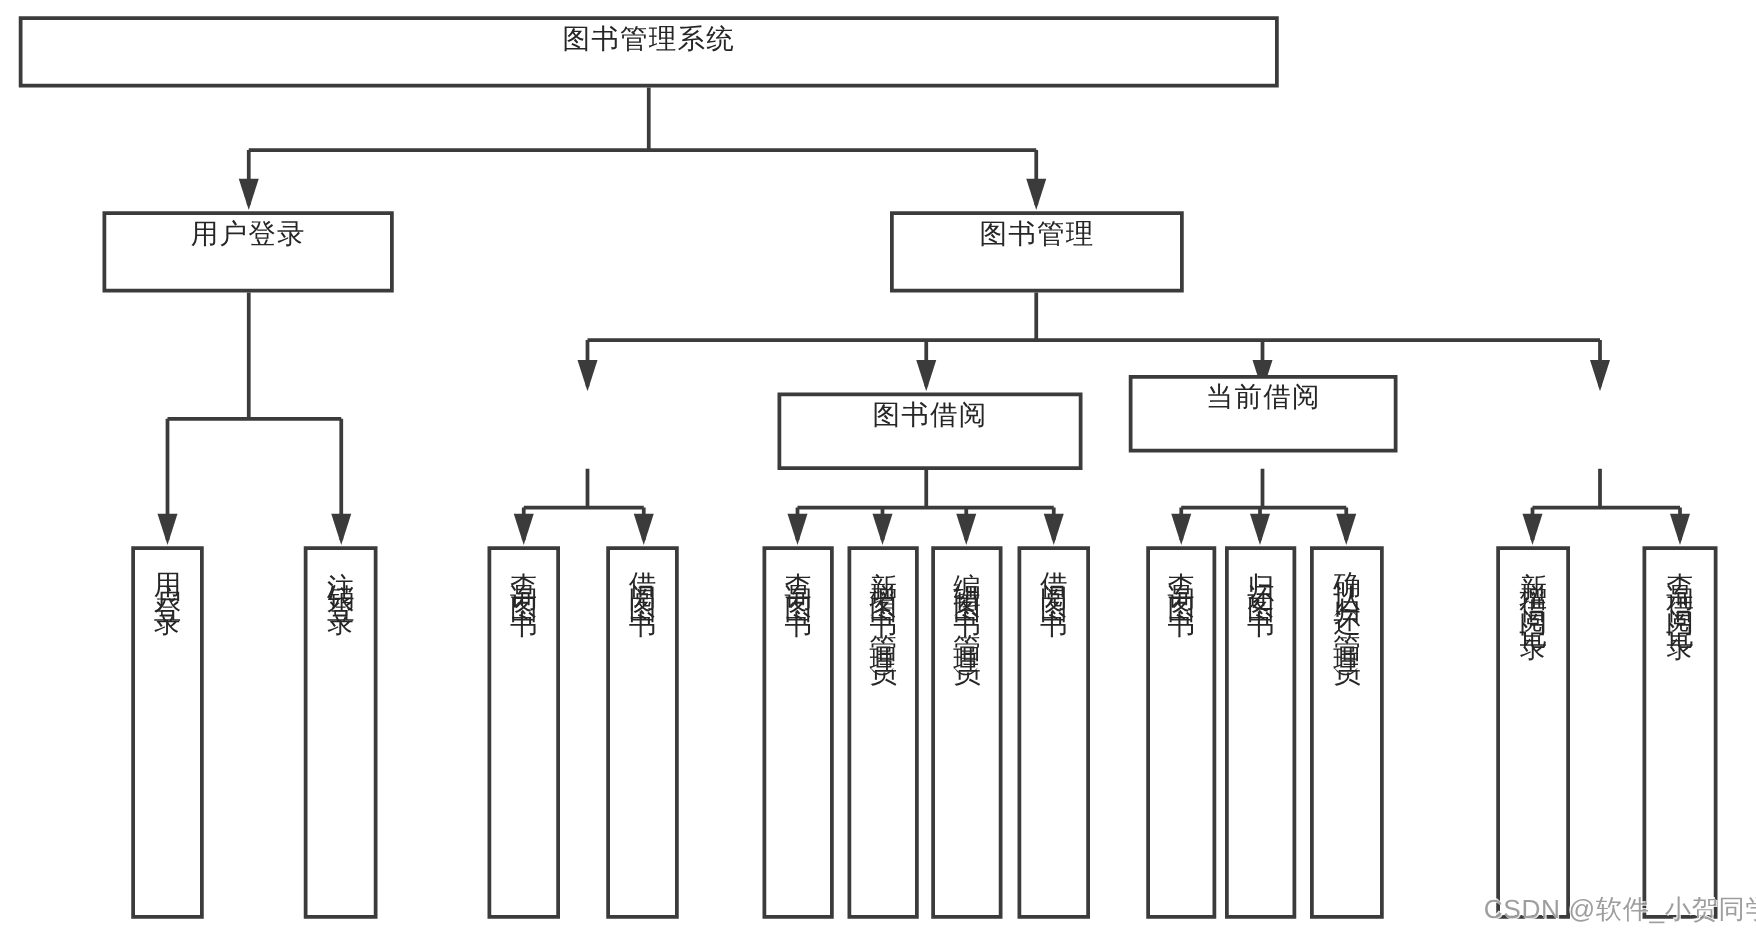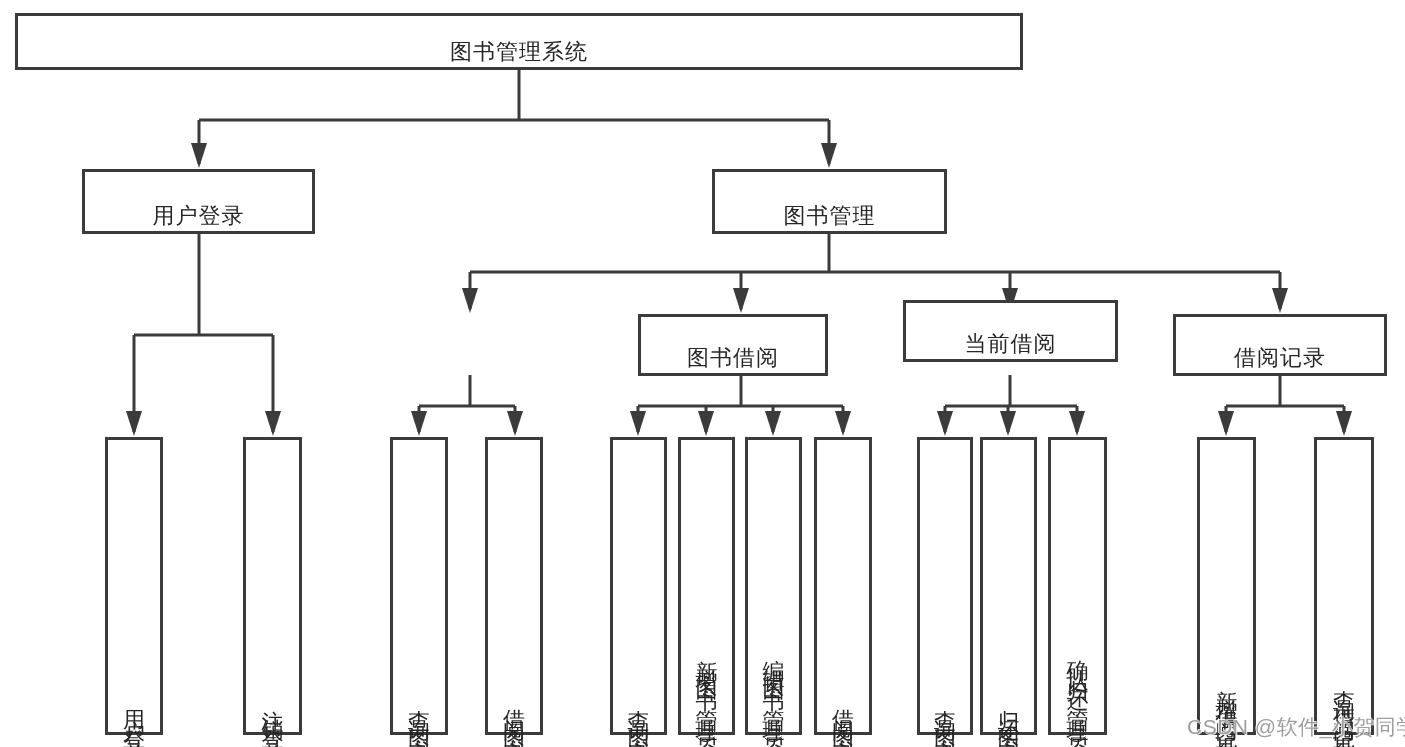--- a/index.html
+++ b/index.html
@@ -17,21 +17,21 @@
     overflow:hidden;
   }
   .connectors{position:absolute;left:0;top:0;z-index:1;}
   .connectors path{stroke:var(--line);stroke-width:3;fill:none;}
   .connectors polygon{fill:var(--line);stroke:none;}
   .node{
     position:absolute;
     box-sizing:border-box;
     border:3px solid var(--line);
     background:#fff;
-    display:flex;align-items:flex-end;justify-content:center;
+    display:flex;align-items:flex-start;justify-content:center;
     z-index:2;
   }
   .h-node .label{
     font-size:22px;color:var(--text);
     letter-spacing:1px;white-space:nowrap;
   }
   .v-node .label{
     writing-mode:vertical-rl;
     text-orientation:mixed;
     font-size:22px;color:var(--text);
@@ -95,28 +95,25 @@
     <span class="label">图书管理系统</span>
   </div>
 
   <div class="node h-node" style="left:82px;top:169px;width:233px;height:65px">
     <span class="label">用户登录</span>
   </div>
   <div class="node h-node" style="left:712px;top:169px;width:235px;height:65px">
     <span class="label">图书管理</span>
   </div>
 
-  <div class="node h-node" style="left:638px;top:314px;width:190px;height:62px">
+  <div class="node h-node" style="left:622px;top:314px;width:244px;height:62px">
     <span class="label">图书借阅</span>
   </div>
   <div class="node h-node" style="left:903px;top:300px;width:215px;height:62px">
     <span class="label">当前借阅</span>
-  </div>
-  <div class="node h-node" style="left:1173px;top:314px;width:214px;height:62px">
-    <span class="label">借阅记录</span>
   </div>
 
   <div class="node v-node" style="left:105px;top:437px;width:58px;height:298px">
     <span class="label">用户登录</span>
   </div>
   <div class="node v-node" style="left:243px;top:437px;width:59px;height:298px">
     <span class="label">注销登录</span>
   </div>
 
   <div class="node v-node" style="left:390px;top:437px;width:58px;height:298px">

